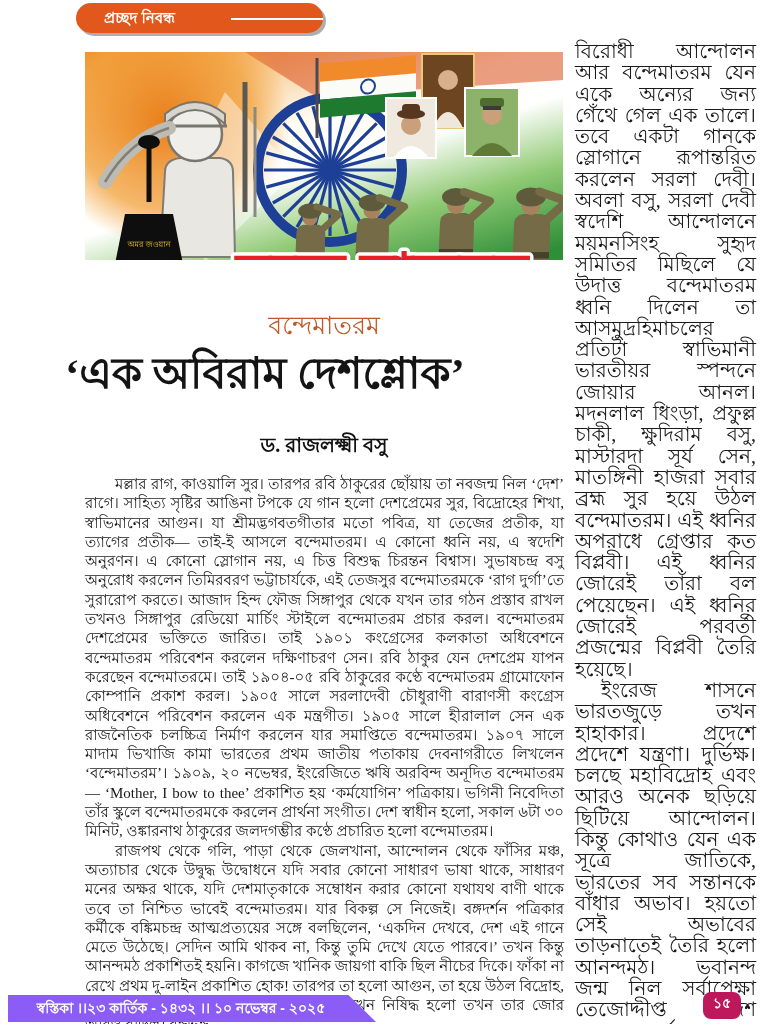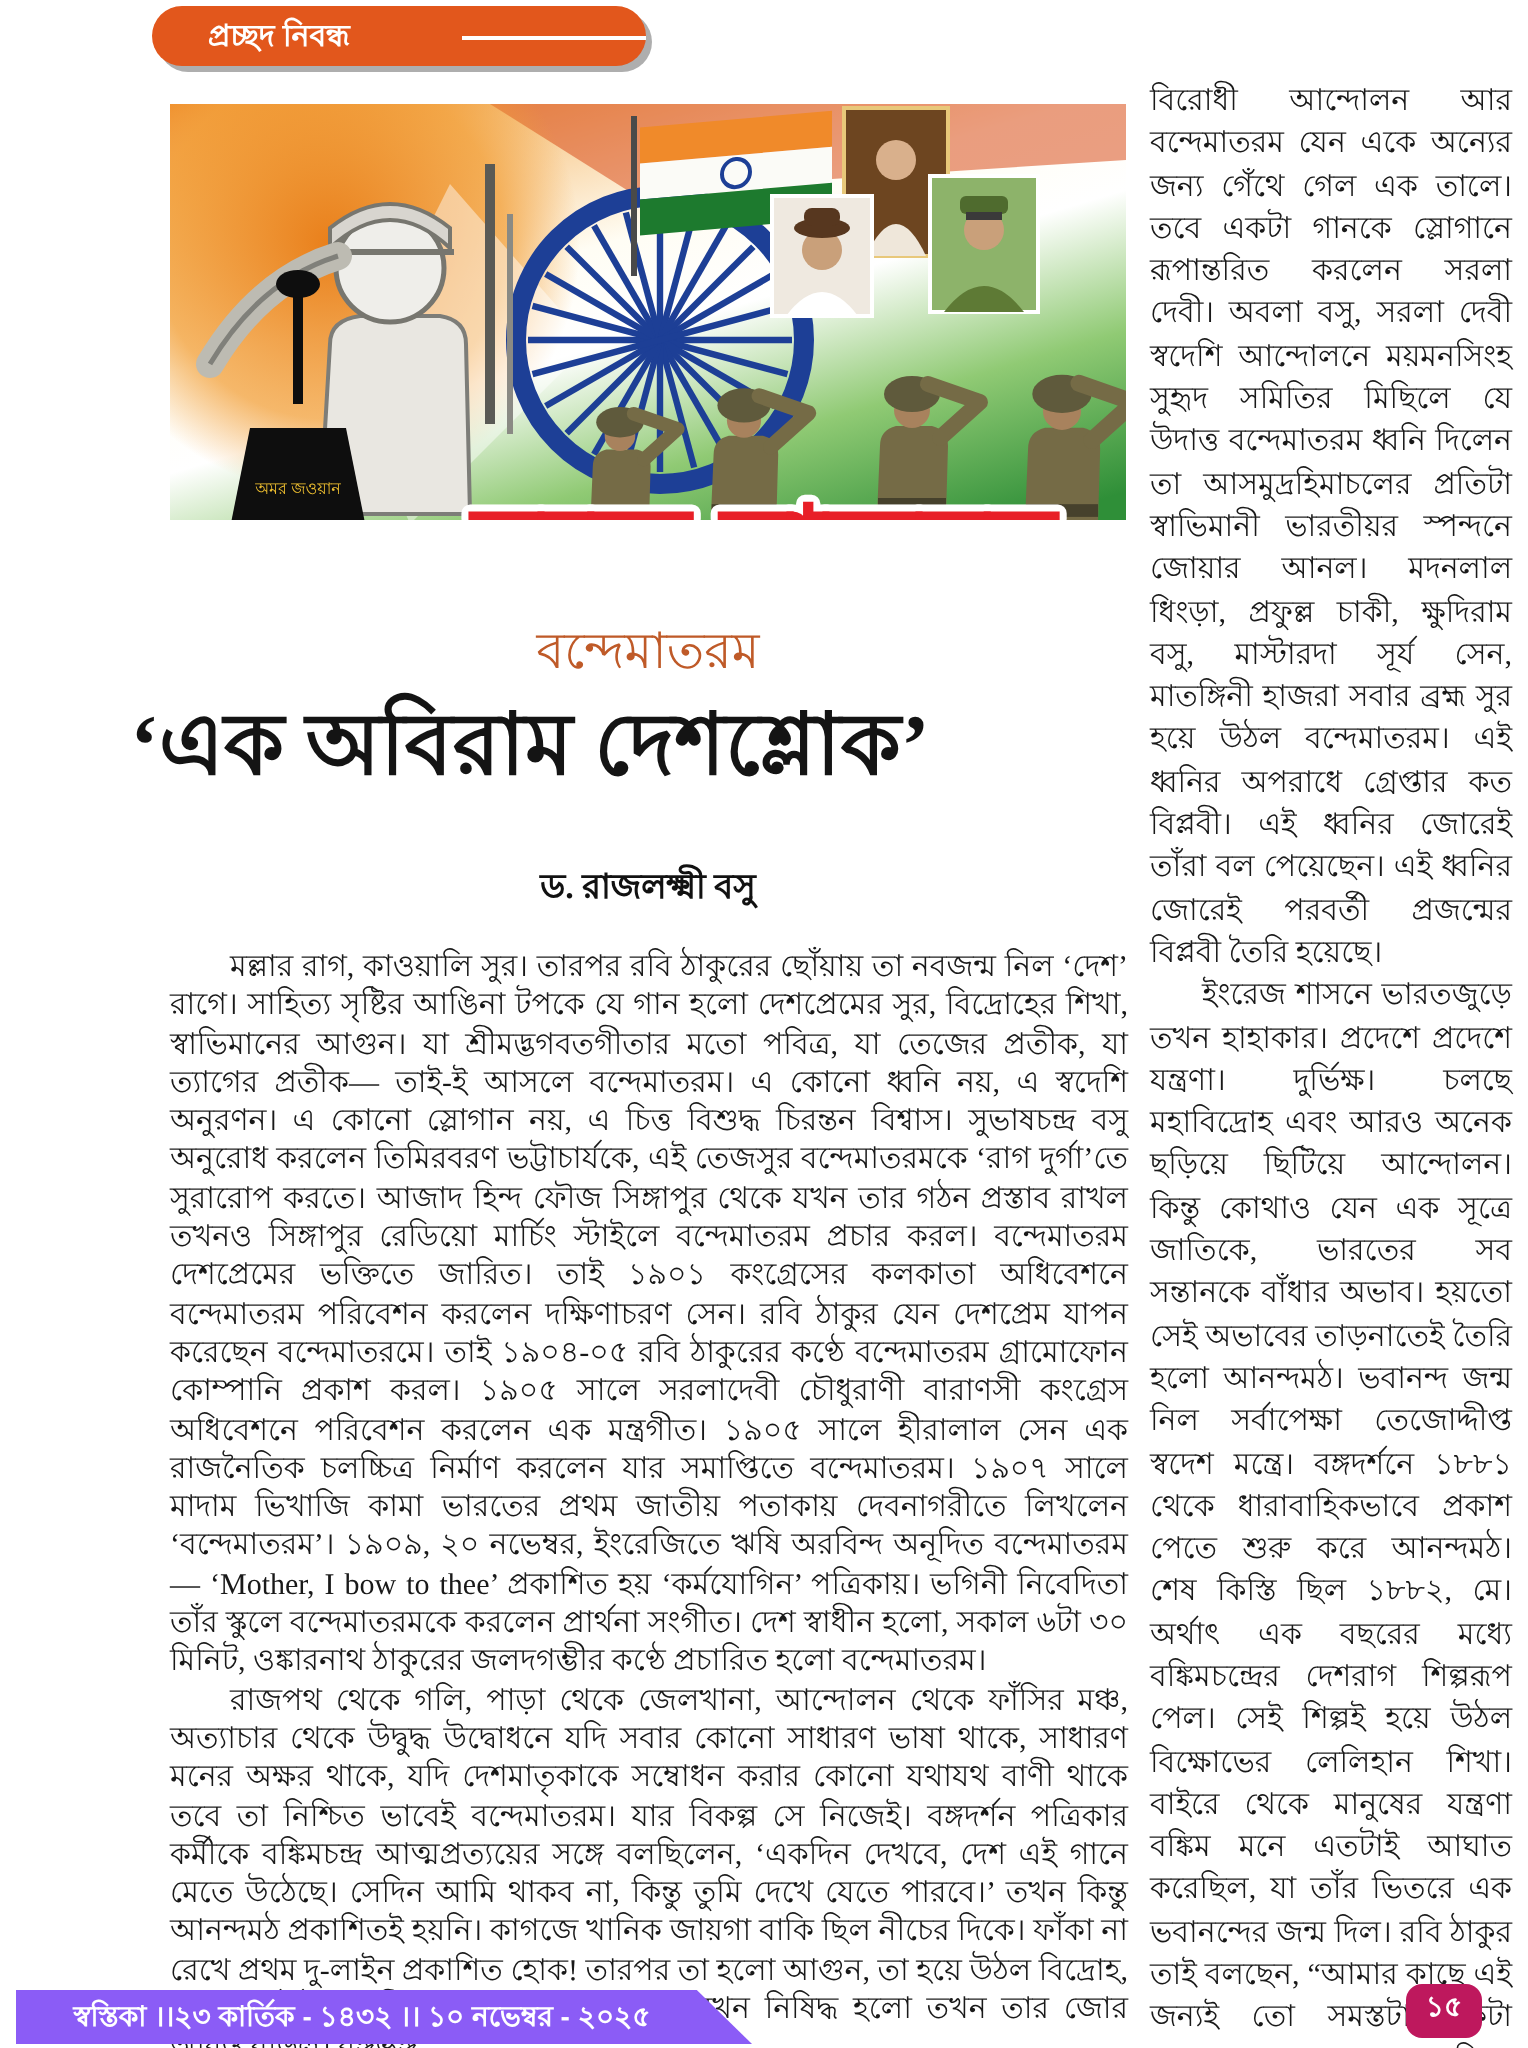--- a/index.html
+++ b/index.html
@@ -17,28 +17,28 @@
   
   .hero{position:absolute;left:85px;top:52px;width:478px;height:208px;overflow:hidden;}
   .hero svg{display:block;}
 
   
   .kicker{position:absolute;left:85px;top:306px;width:478px;text-align:center;
           color:#bf5a28;font-size:25px;font-weight:normal;}
   .title{position:absolute;left:65px;top:340px;width:518px;text-align:left;
          color:#141414;font-size:43px;font-weight:bold;line-height:1.6;}
   .author{position:absolute;left:85px;top:430px;width:478px;text-align:center;
-          font-size:17px;font-weight:bold;color:#111;}
+          font-size:20px;font-weight:bold;color:#111;}
 
   
   .col-left{position:absolute;left:85px;top:459px;width:479px;text-align:justify;
             font-size:15px;line-height:19.3px;color:#191919;margin-top:16px;}
   .col-left p{margin:0;text-indent:30px;}
   .col-right{position:absolute;left:575px;top:41px;width:181px;height:940px;
-             text-align:justify;font-size:15px;line-height:21.3px;color:#191919;}
+             text-align:justify;font-size:20px;line-height:21.3px;color:#191919;}
   .col-right p{margin:0;}
   .col-right p + p{text-indent:26px;}
 
   
   .footer-bar{position:absolute;left:8px;top:995px;width:368px;height:27px;background:#8b5cf6;
               clip-path:polygon(0 0,92.5% 0,100% 100%,0 100%);
               display:flex;align-items:center;justify-content:center;
               color:#fff;font-family:"Liberation Sans","DejaVu Sans",sans-serif;
               font-weight:bold;font-size:14px;padding-right:22px;box-sizing:border-box;}
   .page-num{position:absolute;left:703px;top:992px;width:38px;height:27px;background:#be185d;

